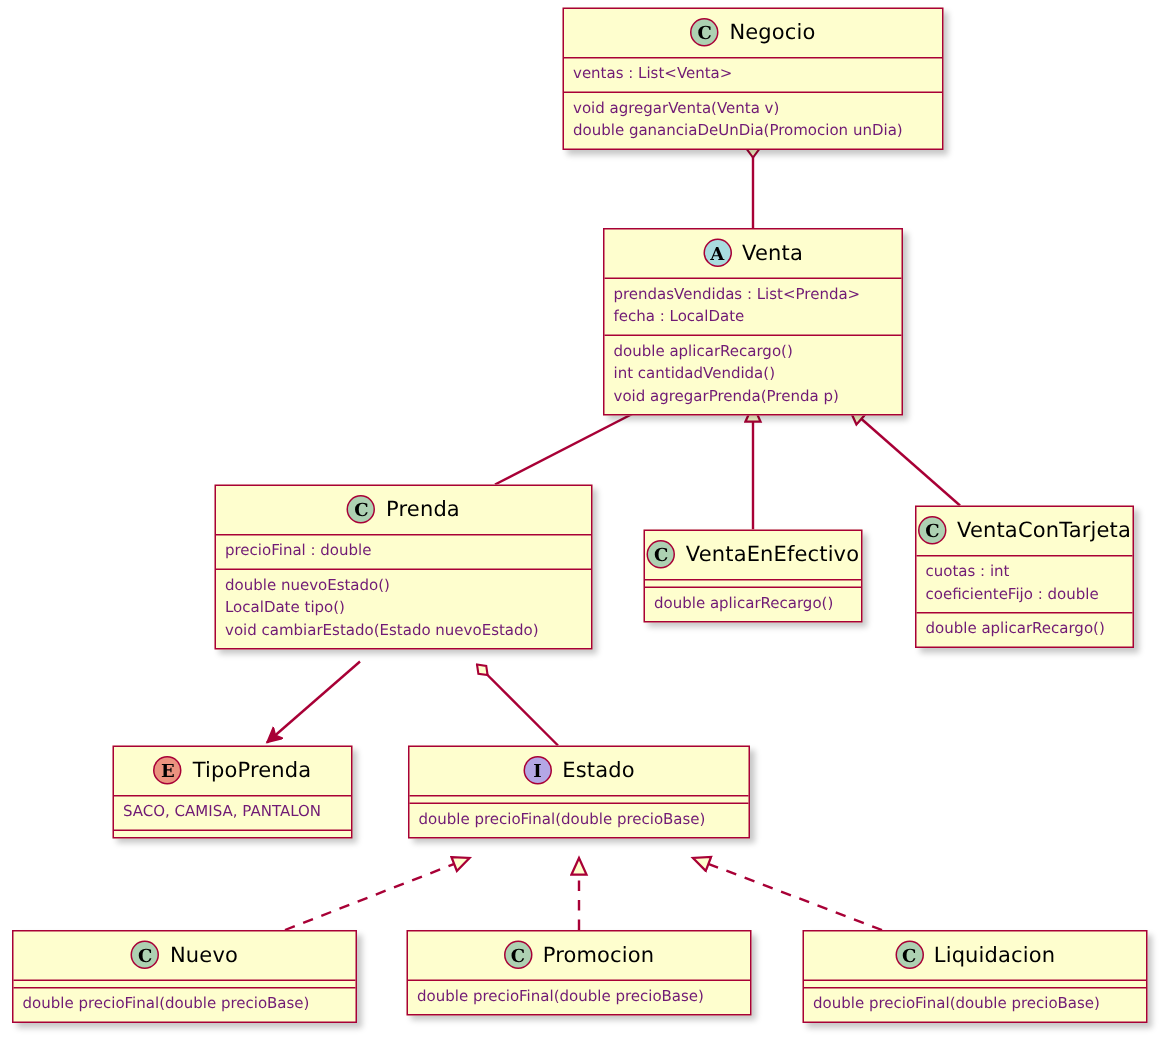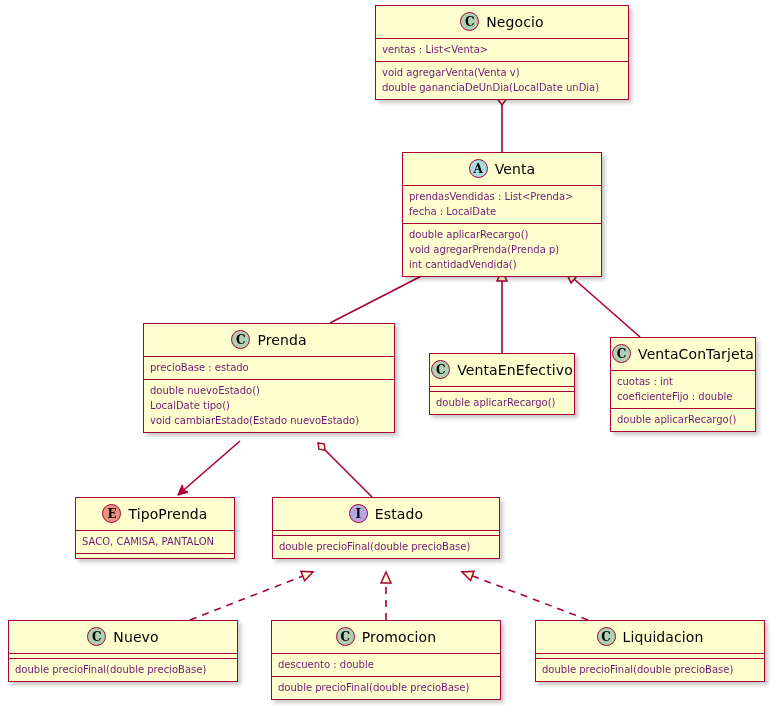--- a/index.html
+++ b/index.html
@@ -141,47 +141,47 @@
   <div class="uml-class" style="left:375px; top:5px; width:254px;">
     <div class="uml-header">
       <span class="stereo c">C</span>
       <span class="uml-name">Negocio</span>
     </div>
     <div class="uml-compartment">
       <div>ventas : List&lt;Venta&gt;</div>
     </div>
     <div class="uml-compartment">
       <div>void agregarVenta(Venta v)</div>
-      <div>double gananciaDeUnDia(LocalDate unDia)</div>
+      <div>double gananciaDeUnDia(Promocion unDia)</div>
     </div>
   </div>
 
   <div class="uml-class" style="left:402px; top:152px; width:200px;">
     <div class="uml-header">
       <span class="stereo a">A</span>
       <span class="uml-name italic">Venta</span>
     </div>
     <div class="uml-compartment">
       <div>prendasVendidas : List&lt;Prenda&gt;</div>
       <div>fecha : LocalDate</div>
     </div>
     <div class="uml-compartment">
       <div>double aplicarRecargo()</div>
+      <div>int cantidadVendida()</div>
       <div>void agregarPrenda(Prenda p)</div>
-      <div>int cantidadVendida()</div>
     </div>
   </div>
 
   <div class="uml-class" style="left:143px; top:323px; width:252px;">
     <div class="uml-header">
       <span class="stereo c">C</span>
       <span class="uml-name">Prenda</span>
     </div>
     <div class="uml-compartment">
-      <div>precioBase : estado</div>
+      <div>precioFinal : double</div>
     </div>
     <div class="uml-compartment">
       <div>double nuevoEstado()</div>
       <div>LocalDate tipo()</div>
       <div>void cambiarEstado(Estado nuevoEstado)</div>
     </div>
   </div>
 
   <div class="uml-class" style="left:429px; top:353px; width:146px;">
     <div class="uml-header">
@@ -240,23 +240,20 @@
       <div>double precioFinal(double precioBase)</div>
     </div>
   </div>
 
   <div class="uml-class" style="left:271px; top:620px; width:230px;">
     <div class="uml-header">
       <span class="stereo c">C</span>
       <span class="uml-name">Promocion</span>
     </div>
     <div class="uml-compartment">
-      <div>descuento : double</div>
-    </div>
-    <div class="uml-compartment">
       <div>double precioFinal(double precioBase)</div>
     </div>
   </div>
 
   <div class="uml-class" style="left:535px; top:620px; width:230px;">
     <div class="uml-header">
       <span class="stereo c">C</span>
       <span class="uml-name">Liquidacion</span>
     </div>
     <div class="uml-compartment empty"></div>

